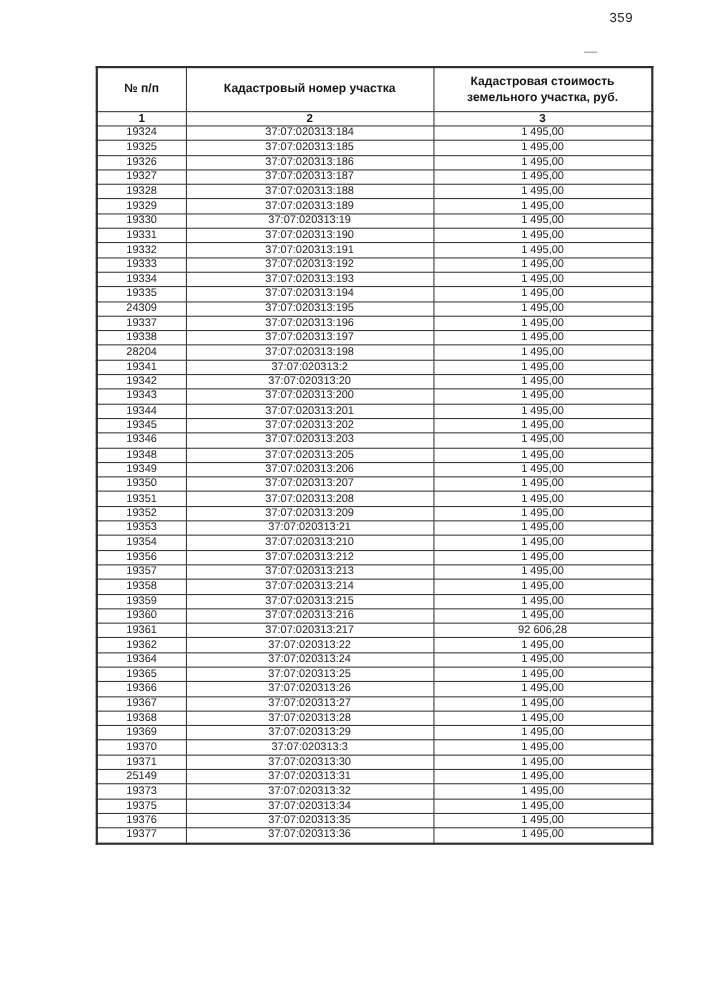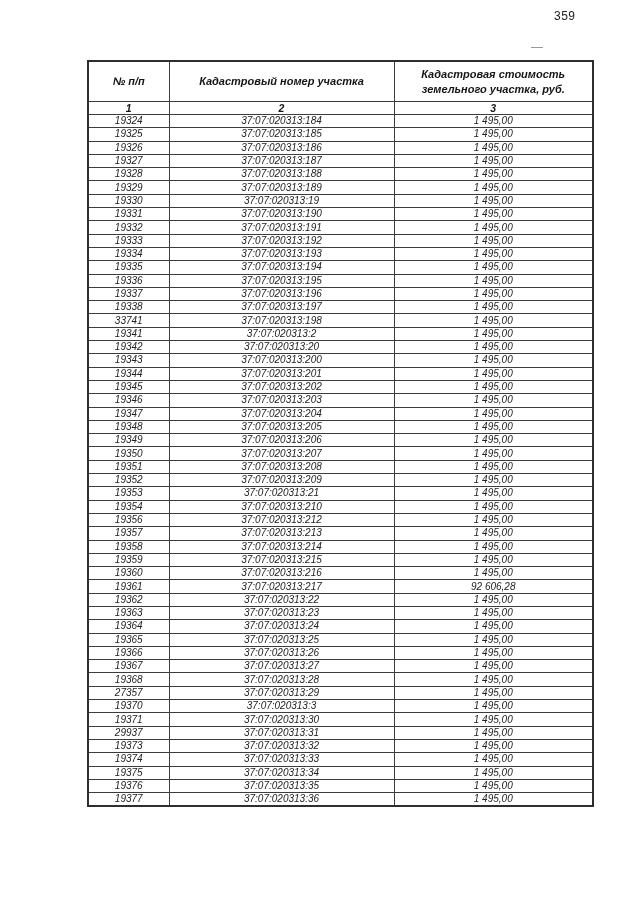--- a/index.html
+++ b/index.html
@@ -31,21 +31,20 @@
     height: 1px;
     background: #9a9a9a;
   }
   table.doc-table {
     position: absolute;
     top: 60px;
     left: 87px;
     width: 505px;
     border-collapse: collapse;
     table-layout: fixed;
-    font-style: italic;
   }
   table.doc-table th,
   table.doc-table td {
     border: 1px solid #3c3c3c;
     text-align: center;
     vertical-align: middle;
     padding: 0 2px;
     overflow: hidden;
     white-space: nowrap;
   }
@@ -157,36 +156,36 @@
         <td>19334</td>
         <td>37:07:020313:193</td>
         <td>1 495,00</td>
       </tr>
       <tr>
         <td>19335</td>
         <td>37:07:020313:194</td>
         <td>1 495,00</td>
       </tr>
       <tr>
-        <td>19336</td>
+        <td>24309</td>
         <td>37:07:020313:195</td>
         <td>1 495,00</td>
       </tr>
       <tr>
         <td>19337</td>
         <td>37:07:020313:196</td>
         <td>1 495,00</td>
       </tr>
       <tr>
         <td>19338</td>
         <td>37:07:020313:197</td>
         <td>1 495,00</td>
       </tr>
       <tr>
-        <td>33741</td>
+        <td>28204</td>
         <td>37:07:020313:198</td>
         <td>1 495,00</td>
       </tr>
       <tr>
         <td>19341</td>
         <td>37:07:020313:2</td>
         <td>1 495,00</td>
       </tr>
       <tr>
         <td>19342</td>
@@ -204,25 +203,20 @@
         <td>1 495,00</td>
       </tr>
       <tr>
         <td>19345</td>
         <td>37:07:020313:202</td>
         <td>1 495,00</td>
       </tr>
       <tr>
         <td>19346</td>
         <td>37:07:020313:203</td>
-        <td>1 495,00</td>
-      </tr>
-      <tr>
-        <td>19347</td>
-        <td>37:07:020313:204</td>
         <td>1 495,00</td>
       </tr>
       <tr>
         <td>19348</td>
         <td>37:07:020313:205</td>
         <td>1 495,00</td>
       </tr>
       <tr>
         <td>19349</td>
         <td>37:07:020313:206</td>
@@ -282,25 +276,20 @@
         <td>19361</td>
         <td>37:07:020313:217</td>
         <td>92 606,28</td>
       </tr>
       <tr>
         <td>19362</td>
         <td>37:07:020313:22</td>
         <td>1 495,00</td>
       </tr>
       <tr>
-        <td>19363</td>
-        <td>37:07:020313:23</td>
-        <td>1 495,00</td>
-      </tr>
-      <tr>
         <td>19364</td>
         <td>37:07:020313:24</td>
         <td>1 495,00</td>
       </tr>
       <tr>
         <td>19365</td>
         <td>37:07:020313:25</td>
         <td>1 495,00</td>
       </tr>
       <tr>
@@ -312,47 +301,42 @@
         <td>19367</td>
         <td>37:07:020313:27</td>
         <td>1 495,00</td>
       </tr>
       <tr>
         <td>19368</td>
         <td>37:07:020313:28</td>
         <td>1 495,00</td>
       </tr>
       <tr>
-        <td>27357</td>
+        <td>19369</td>
         <td>37:07:020313:29</td>
         <td>1 495,00</td>
       </tr>
       <tr>
         <td>19370</td>
         <td>37:07:020313:3</td>
         <td>1 495,00</td>
       </tr>
       <tr>
         <td>19371</td>
         <td>37:07:020313:30</td>
         <td>1 495,00</td>
       </tr>
       <tr>
-        <td>29937</td>
+        <td>25149</td>
         <td>37:07:020313:31</td>
         <td>1 495,00</td>
       </tr>
       <tr>
         <td>19373</td>
         <td>37:07:020313:32</td>
-        <td>1 495,00</td>
-      </tr>
-      <tr>
-        <td>19374</td>
-        <td>37:07:020313:33</td>
         <td>1 495,00</td>
       </tr>
       <tr>
         <td>19375</td>
         <td>37:07:020313:34</td>
         <td>1 495,00</td>
       </tr>
       <tr>
         <td>19376</td>
         <td>37:07:020313:35</td>

